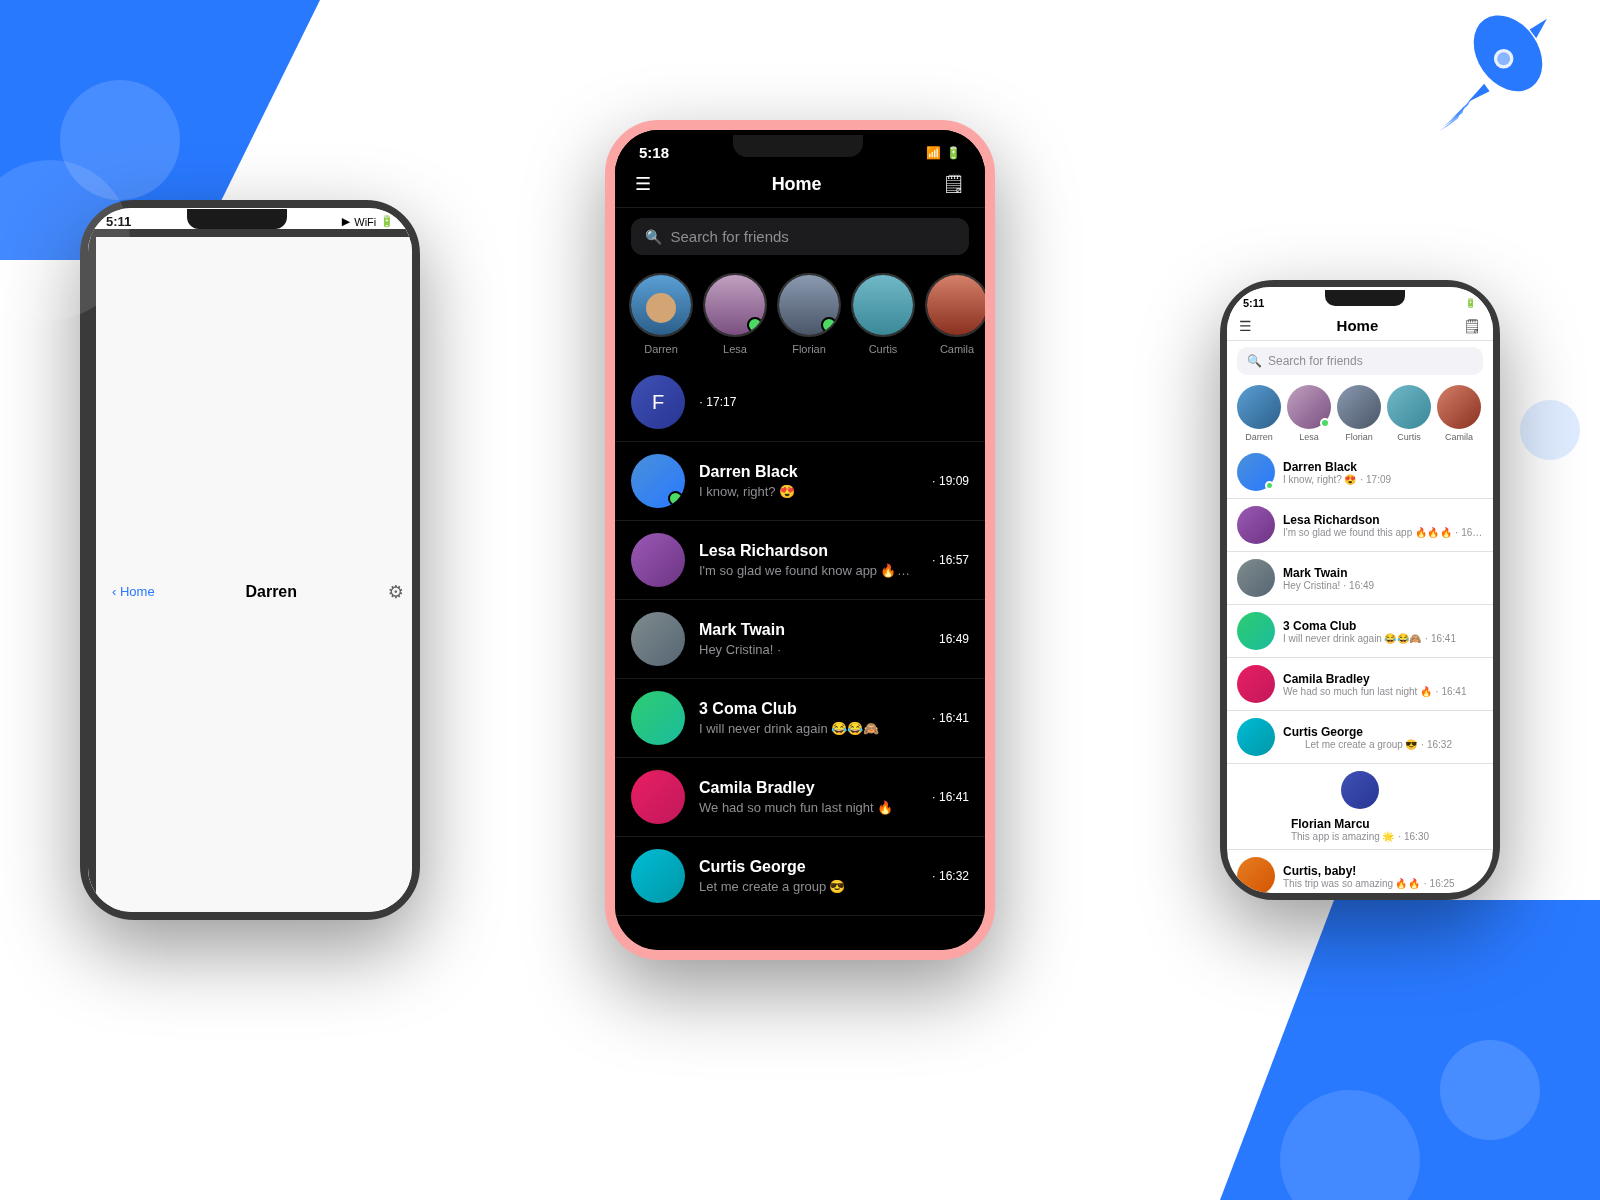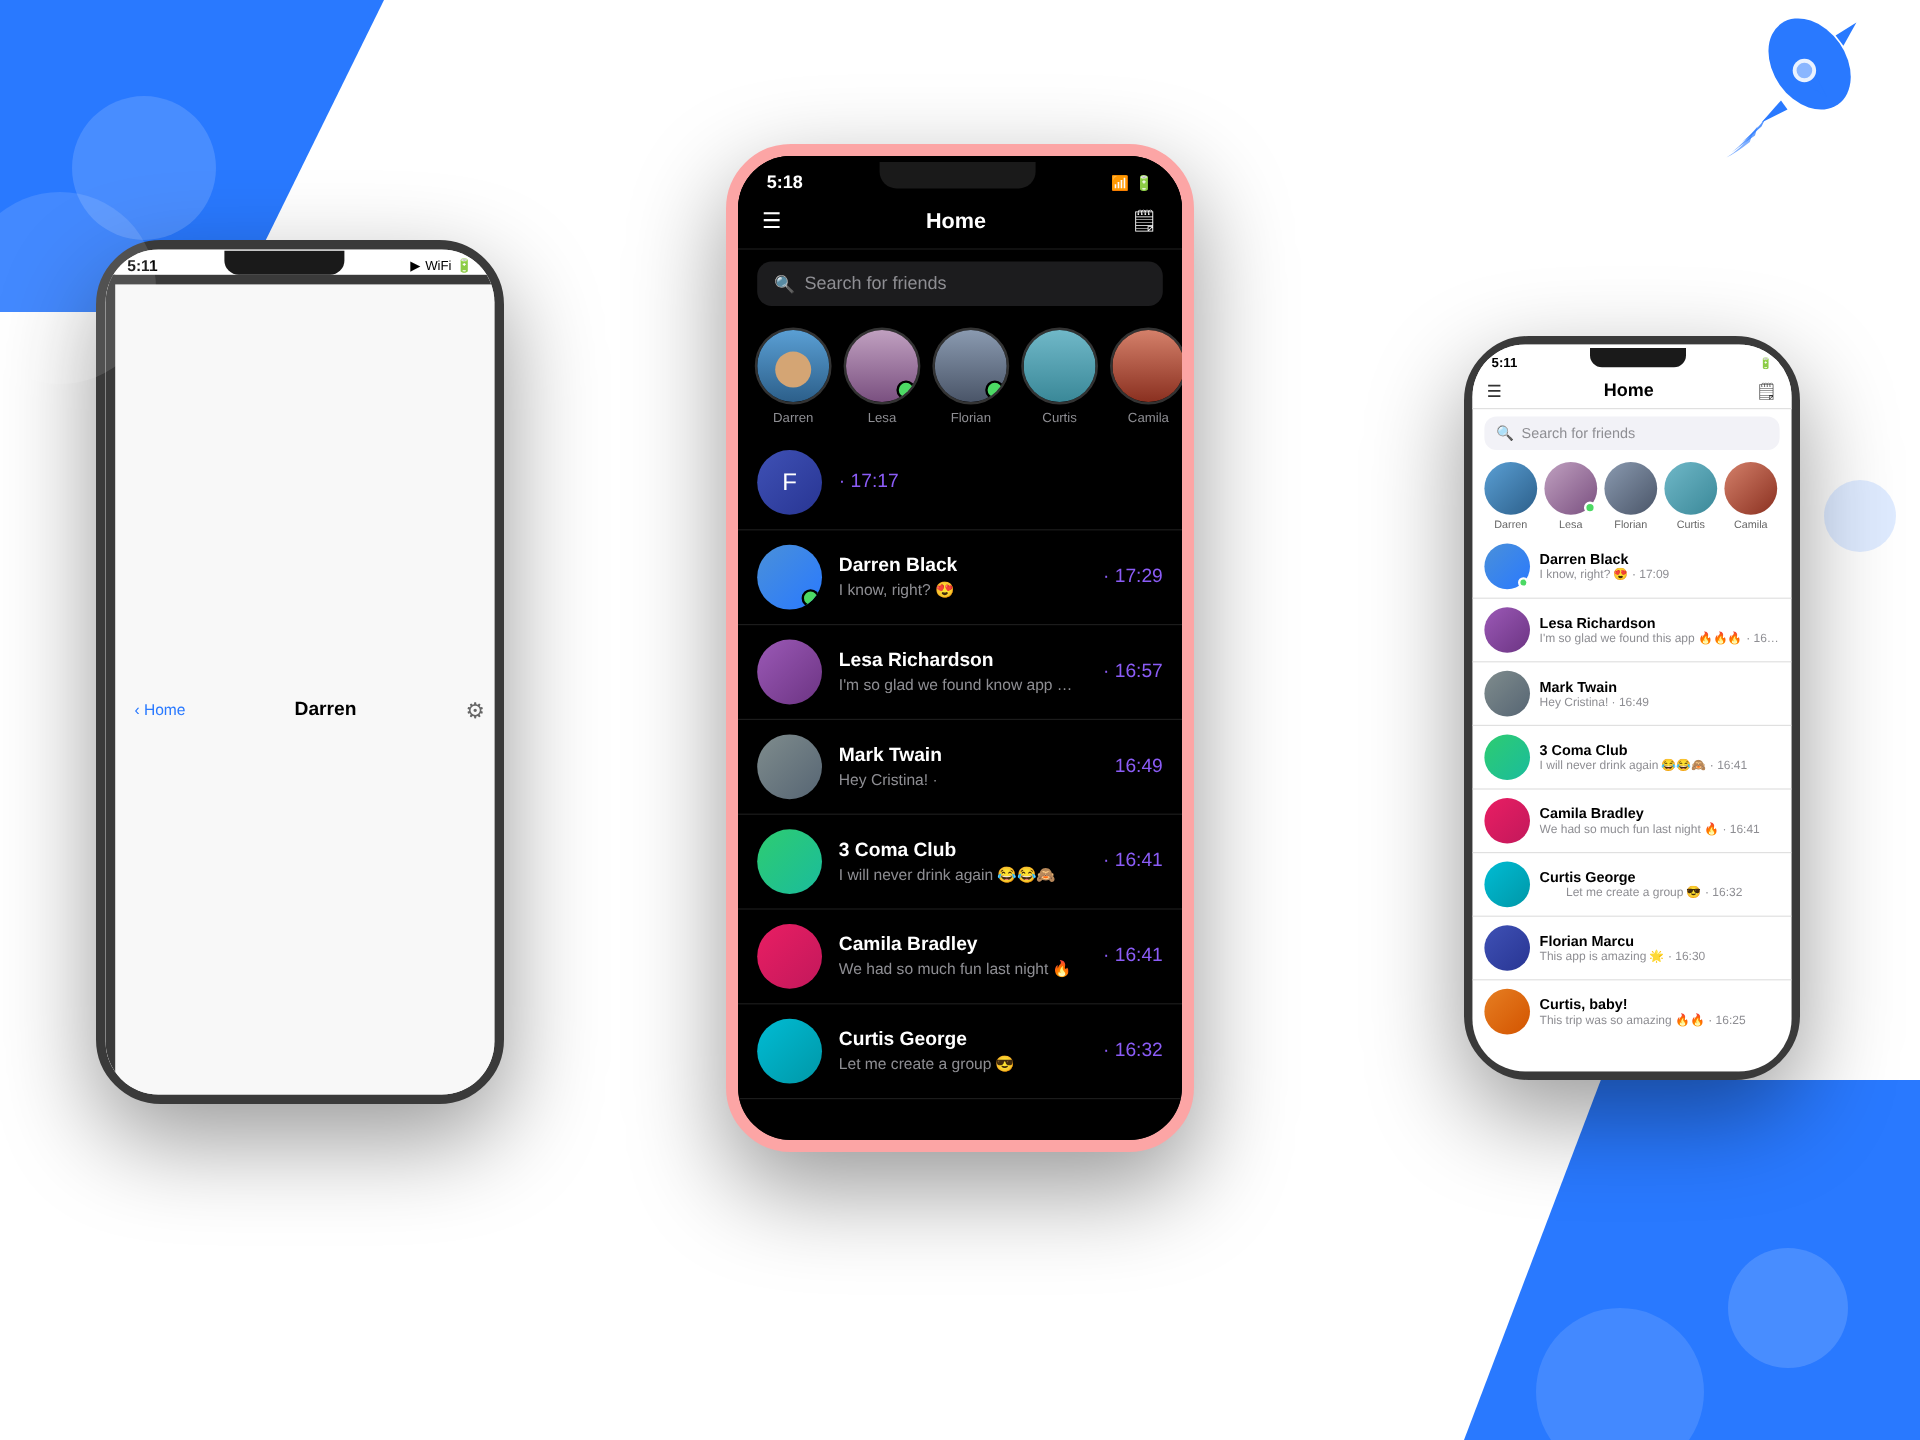--- a/index.html
+++ b/index.html
@@ -144,21 +144,21 @@
       position: absolute;
       bottom: 2px; right: 2px;
       width: 11px; height: 11px;
       border-radius: 50%;
       background: #4cd964;
       border: 2px solid #000;
     }
     .chat-info { flex: 1; overflow: hidden; }
     .chat-name { color: #fff; font-size: 16px; font-weight: 600; margin-bottom: 3px; }
     .chat-preview { color: #8e8e93; font-size: 13px; white-space: nowrap; overflow: hidden; text-overflow: ellipsis; }
-    .chat-time { color: #8b5cf6; font-size: 16px; flex-shrink: 0; }
+    .chat-time { color: #ffffff; font-size: 12px; flex-shrink: 0; }
 
     
     .av-blue { background: linear-gradient(135deg, #4a90d9, #2979ff); }
     .av-purple { background: linear-gradient(135deg, #9b59b6, #6c3483); }
     .av-teal { background: linear-gradient(135deg, #2ecc71, #1abc9c); }
     .av-pink { background: linear-gradient(135deg, #e91e63, #c2185b); }
     .av-gray { background: linear-gradient(135deg, #7f8c8d, #566573); }
     .av-indigo { background: linear-gradient(135deg, #3f51b5, #283593); }
     .av-cyan { background: linear-gradient(135deg, #00bcd4, #0097a7); }
 
@@ -329,21 +329,21 @@
         <div class="chat-avatar av-indigo" style="display:flex;align-items:center;justify-content:center;color:white;font-size:20px;">F</div>
         <div class="chat-time">· 17:17</div>
       </div>
 
       <div class="chat-item" style="border-bottom:1px solid #1c1c1c;">
         <div class="chat-avatar av-blue online" style="display:flex;align-items:center;justify-content:center;"></div>
         <div class="chat-info">
           <div class="chat-name">Darren Black</div>
           <div class="chat-preview">I know, right? 😍</div>
         </div>
-        <div class="chat-time">· 17:29</div>
+        <div class="chat-time">· 19:09</div>
       </div>
 
       <div class="chat-item" style="border-bottom:1px solid #1c1c1c;">
         <div class="chat-avatar av-purple"></div>
         <div class="chat-info">
           <div class="chat-name">Lesa Richardson</div>
           <div class="chat-preview">I'm so glad we found know app 🔥🔥🔥</div>
         </div>
         <div class="chat-time">· 16:57</div>
       </div>
@@ -470,21 +470,21 @@
           <div style="font-size:10px;color:#8e8e93;white-space:nowrap;overflow:hidden;text-overflow:ellipsis;">We had so much fun last night 🔥 · 16:41</div>
         </div>
       </div>
       <div style="display:flex;align-items:center;padding:7px 10px;gap:8px;border-bottom:1px solid #e0e0e0;">
         <div style="width:38px;height:38px;border-radius:50%;background:linear-gradient(135deg,#00bcd4,#0097a7);flex-shrink:0;"></div>
         <div style="flex:1;min-width:0;">
           <div style="font-size:12px;font-weight:600;color:#000;">Curtis George</div>
           <div style="font-size:10px;color:#8e8e93;white-space:nowrap;overflow:hidden;text-overflow:ellipsis;padding-left:22px;">Let me create a group 😎 · 16:32</div>
         </div>
       </div>
-      <div style="display:flex;align-items:center;padding:7px 10px;gap:8px;border-bottom:1px solid #e0e0e0;">
+      <div style="display:flex;align-items:center;padding:7px 10px;gap:8px;border-bottom:1px solid #e0e0e0;flex-direction:column;">
         <div style="width:38px;height:38px;border-radius:50%;background:linear-gradient(135deg,#3f51b5,#283593);flex-shrink:0;"></div>
         <div style="flex:1;min-width:0;">
           <div style="font-size:12px;font-weight:600;color:#000;">Florian Marcu</div>
           <div style="font-size:10px;color:#8e8e93;white-space:nowrap;overflow:hidden;text-overflow:ellipsis;">This app is amazing 🌟 · 16:30</div>
         </div>
       </div>
       <div style="display:flex;align-items:center;padding:7px 10px;gap:8px;">
         <div style="width:38px;height:38px;border-radius:50%;background:linear-gradient(135deg,#e67e22,#d35400);flex-shrink:0;"></div>
         <div style="flex:1;min-width:0;">
           <div style="font-size:12px;font-weight:600;color:#000;">Curtis, baby!</div>

